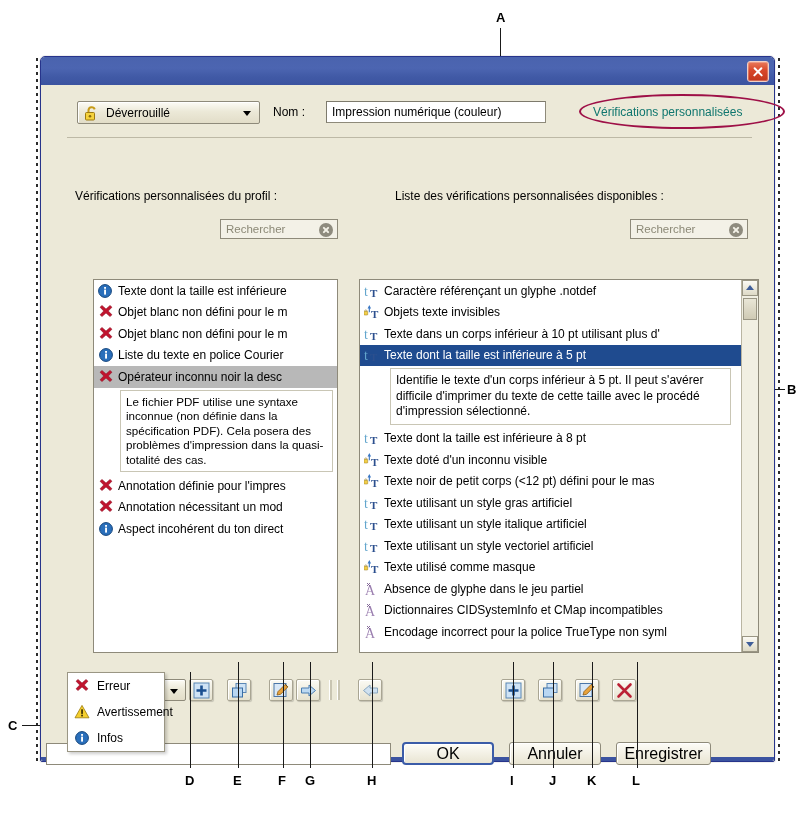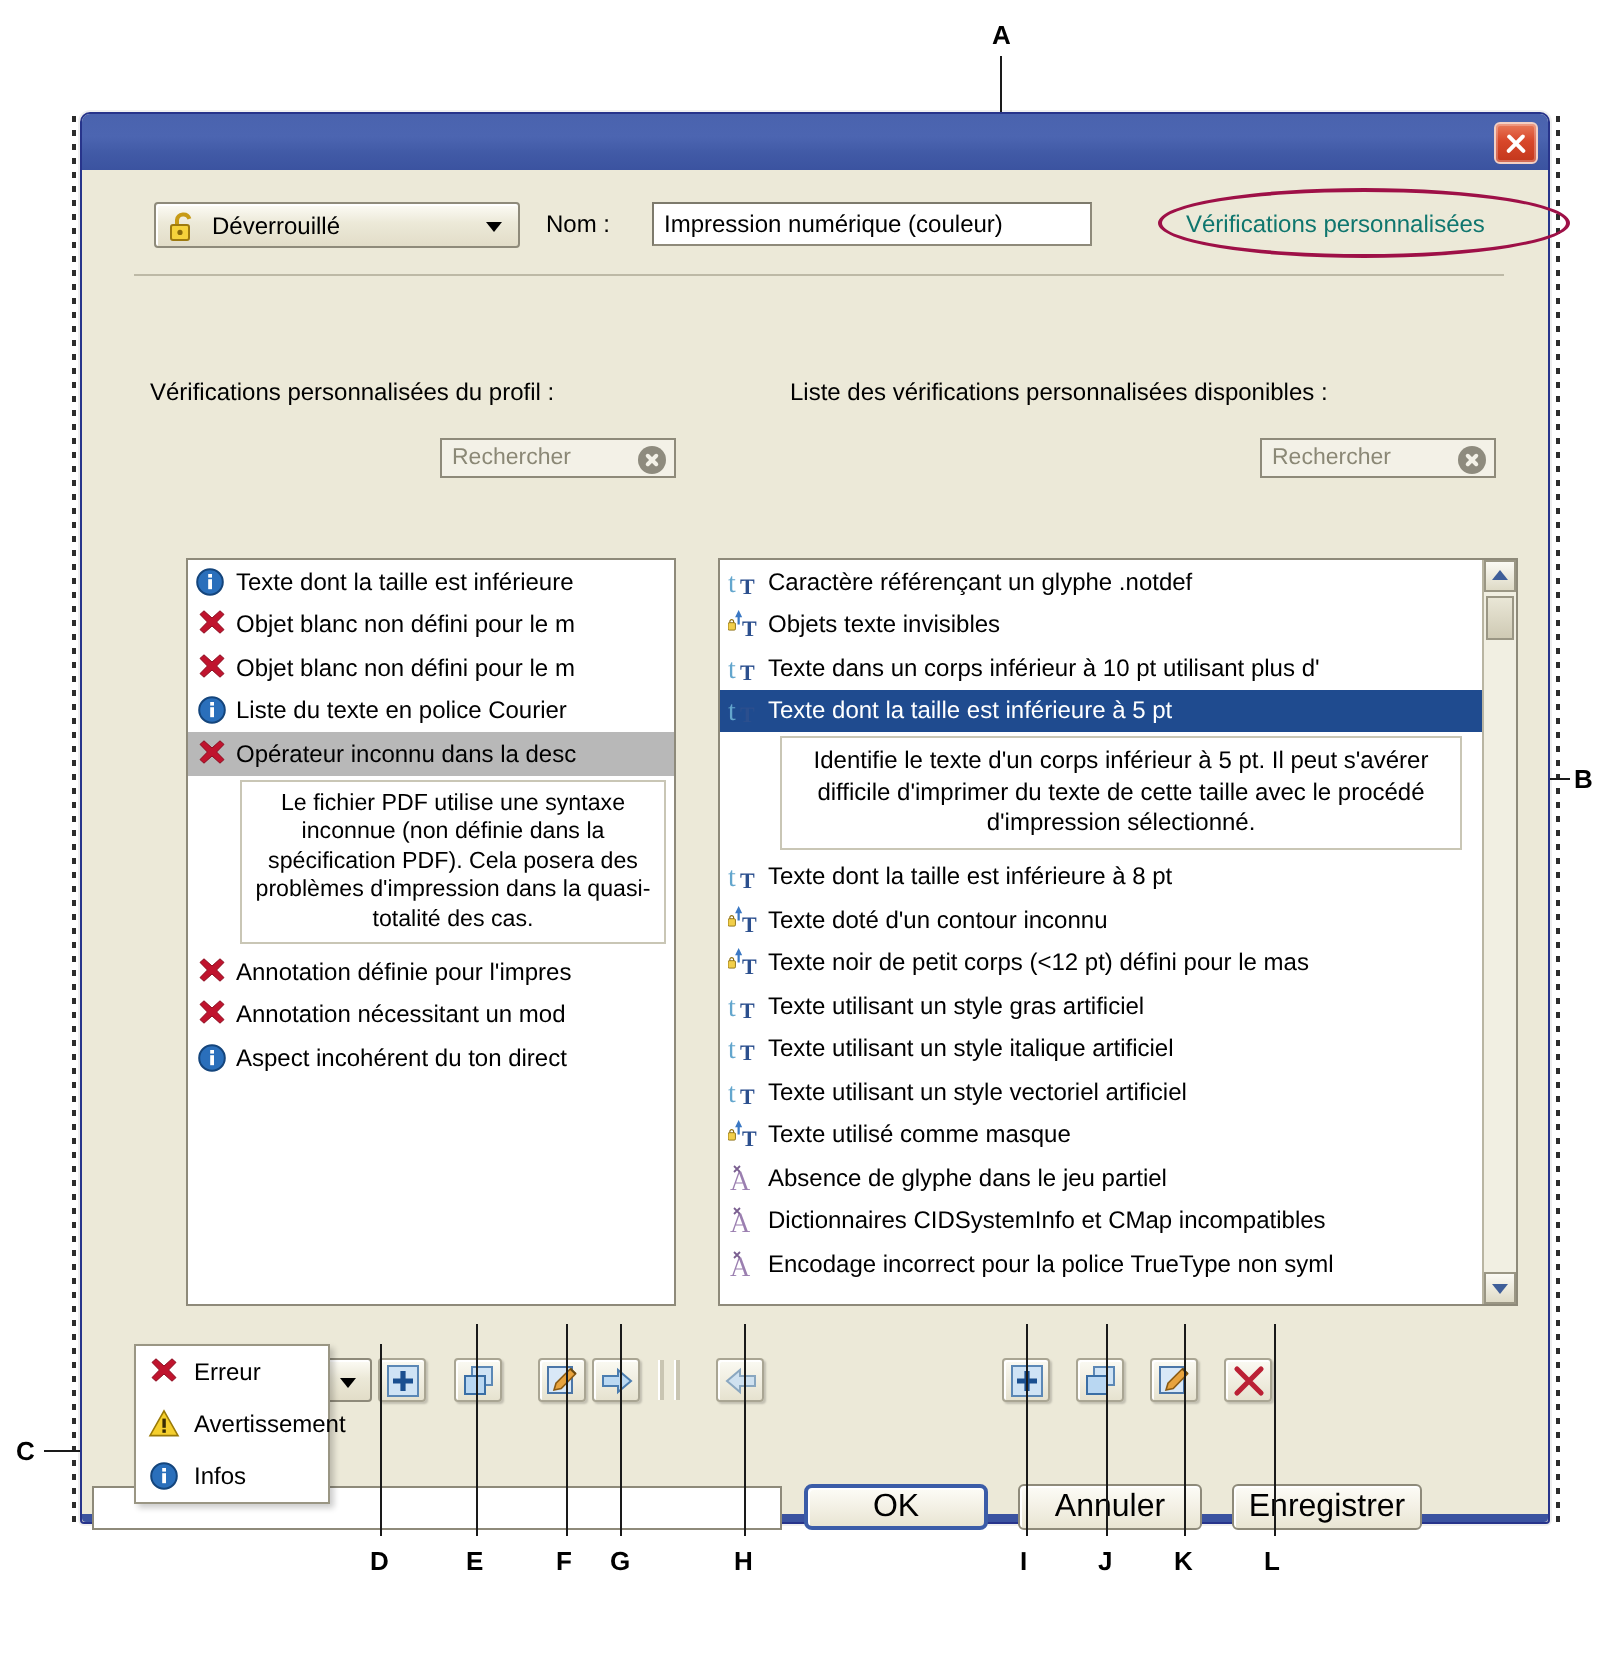--- a/index.html
+++ b/index.html
@@ -107,21 +107,20 @@
   .row{display:flex;align-items:center;height:21.5px;padding-left:4px;
        font-size:12px;color:#000;white-space:nowrap;overflow:hidden;cursor:pointer;}
   .row.sel-grey{background:#b8b8b8;}
   .row.sel-blue{background:#1f4b8f;color:#fff;}
   .row .txt{margin-left:4px;}
 
   .desc{
     margin:2px 4px 3px 26px;border:1px solid #c9c6b5;background:#fff;
     font-size:11.6px;line-height:14.5px;color:#000;padding:4px 5px;
     white-space:normal;
-    text-align:center;
   }
   .desc.right{margin-left:30px;margin-right:10px;font-size:12px;line-height:15.5px;}
 
   
   .sbar{position:absolute;right:0;top:0;width:16px;bottom:0;background:#f1efe2;border-left:1px solid #b9b5a2;}
   .sbtn{position:absolute;left:0;width:16px;height:16px;
     background:linear-gradient(180deg,#fbfaf4,#dedac6);border:1px solid #9a9684;box-sizing:border-box;cursor:pointer;}
   .sbtn.up{top:0;}
   .sbtn.dn{bottom:0;}
   .sbtn .tri{position:absolute;left:50%;top:50%;width:0;height:0;}
@@ -270,21 +269,21 @@
               </svg>
             </span>
             <span class="txt">Liste du texte en police Courier</span>
           </div>
           <div class="row sel-grey">
             <span class="ico">
               <svg width="16" height="16" viewBox="0 0 16 16">
                 <path d="M2 3.2 L4 1.4 L8 5 L12 1.4 L14 3.2 L10.3 7 L14 10.8 L12 12.6 L8 9 L4 12.6 L2 10.8 L5.7 7 Z" fill="#c0142e" stroke="#8b0d20" stroke-width=".5"></path>
               </svg>
             </span>
-            <span class="txt">Opérateur inconnu dans la desc</span>
+            <span class="txt">Opérateur inconnu noir la desc</span>
           </div>
           <div class="desc">Le fichier PDF utilise une syntaxe inconnue (non définie dans la spécification PDF). Cela posera des problèmes d'impression dans la quasi-totalité des cas.</div>
           <div class="row">
             <span class="ico">
               <svg width="16" height="16" viewBox="0 0 16 16">
                 <path d="M2 3.2 L4 1.4 L8 5 L12 1.4 L14 3.2 L10.3 7 L14 10.8 L12 12.6 L8 9 L4 12.6 L2 10.8 L5.7 7 Z" fill="#c0142e" stroke="#8b0d20" stroke-width=".5"></path>
               </svg>
             </span>
             <span class="txt">Annotation définie pour l'impres</span>
           </div>
@@ -368,21 +367,21 @@
                   <g transform="translate(0,3) scale(.62)">
                     <rect x="0" y="7" width="6" height="6" rx="1" fill="#f2cf4a" stroke="#8a6b0c" stroke-width=".7"></rect>
                     <path d="M1.5 7 V5.6 A1.6 1.6 0 0 1 4.5 5.6 V7" fill="none" stroke="#8a6b0c" stroke-width=".9"></path>
                   </g>
                   <g transform="translate(1,-1) scale(.8)">
                     <path d="M3.2 7 L5.4 2.5 L7.6 7 H6.1 v4.5 H4.7 V7 Z" fill="#3b78c4"></path>
                   </g>
                   <text x="7" y="14" font-family="Liberation Serif, serif" font-size="11" font-weight="bold" fill="#2b4f8e">T</text>
                 </svg>
               </span>
-              <span class="txt">Texte doté d'un contour inconnu</span>
+              <span class="txt">Texte doté d'un inconnu visible</span>
             </div>
             <div class="row">
               <span class="ico">
                 <svg width="16" height="16" viewBox="0 0 16 16">
                   <g transform="translate(0,3) scale(.62)">
                     <rect x="0" y="7" width="6" height="6" rx="1" fill="#f2cf4a" stroke="#8a6b0c" stroke-width=".7"></rect>
                     <path d="M1.5 7 V5.6 A1.6 1.6 0 0 1 4.5 5.6 V7" fill="none" stroke="#8a6b0c" stroke-width=".9"></path>
                   </g>
                   <g transform="translate(1,-1) scale(.8)">
                     <path d="M3.2 7 L5.4 2.5 L7.6 7 H6.1 v4.5 H4.7 V7 Z" fill="#3b78c4"></path>

